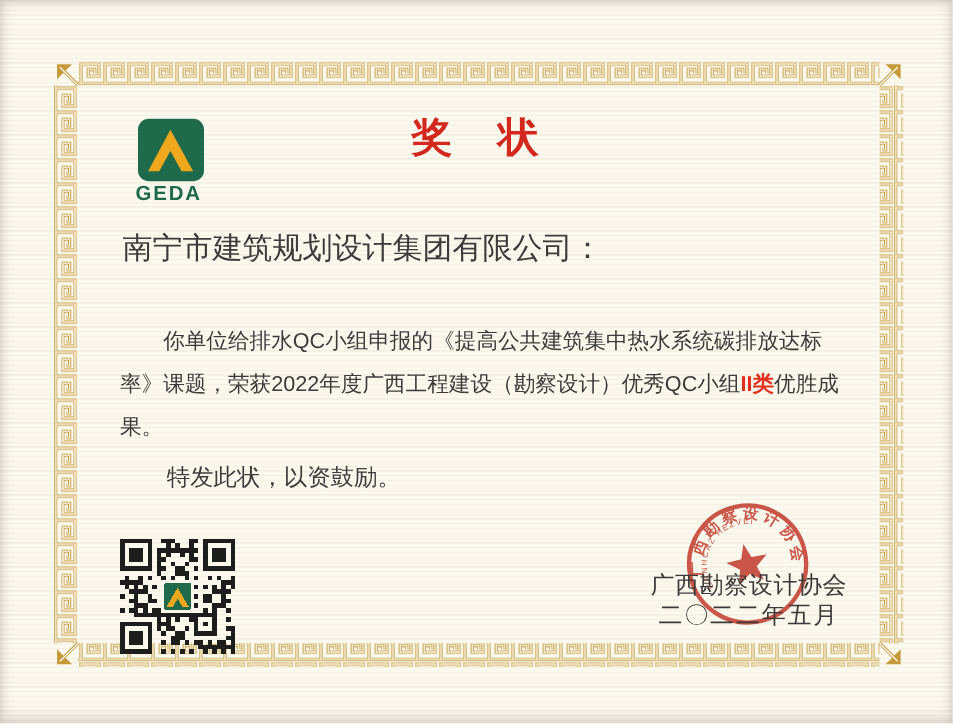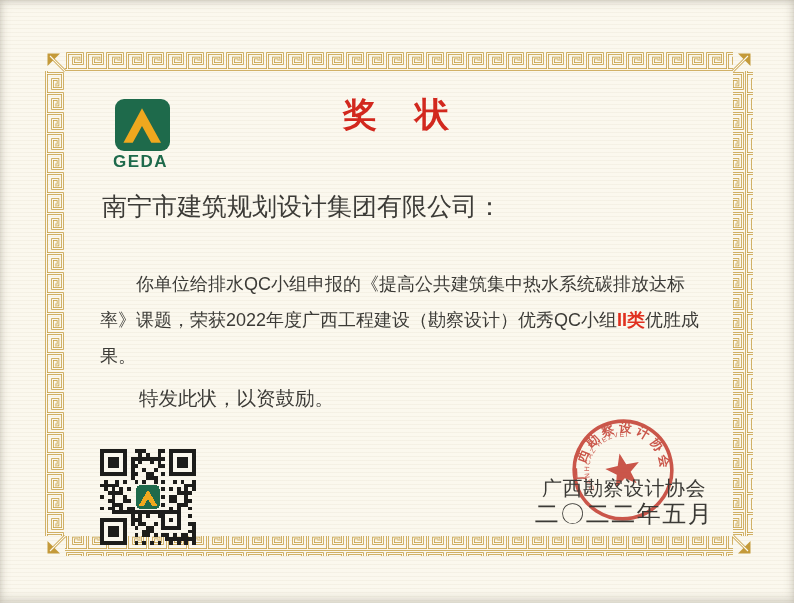--- a/index.html
+++ b/index.html
@@ -28,21 +28,21 @@
     position:absolute;left:100px;top:266px;width:606px;
     font-size:18px;line-height:36px;color:#3c3b37;text-indent:2em;
   }
   .body-text .hl{color:#e0301f;font-weight:bold;}
   .closing{position:absolute;left:100px;top:356px;font-size:19.5px;line-height:36px;color:#3c3b37;text-indent:2em;margin-top:24px;}
   .qr{position:absolute;left:100px;top:449px;width:96px;height:96px;}
   .qr svg{shape-rendering:crispEdges;}
   .seal{position:absolute;left:570px;top:417px;width:106px;height:106px;transform:rotate(-12deg);opacity:.85;z-index:1;}
   .sign-block{position:absolute;left:533px;top:476px;width:182px;text-align:center;z-index:2;}
   .issuer{font-size:20px;color:#3b3a36;line-height:25px;letter-spacing:.5px;}
-  .cert-date{font-size:24px;color:#3b3a36;line-height:25px;letter-spacing:1.5px;}
+  .cert-date{font-size:20px;color:#3b3a36;line-height:25px;letter-spacing:1.5px;}
 </style>
 </head>
 <body>
 
 <div class="paper">
 
   <svg class="frame" width="708" height="505" viewBox="0 0 708 505">
     <defs>
       <pattern id="mh" width="20" height="20" patternUnits="userSpaceOnUse">
         <path d="M0,18.5 H20 M2.5,18.5 V2.5 H17.5 V12.5 H8.5 V7 H14 V10" fill="none" stroke="#c49a3a" stroke-width="2.6"></path>

